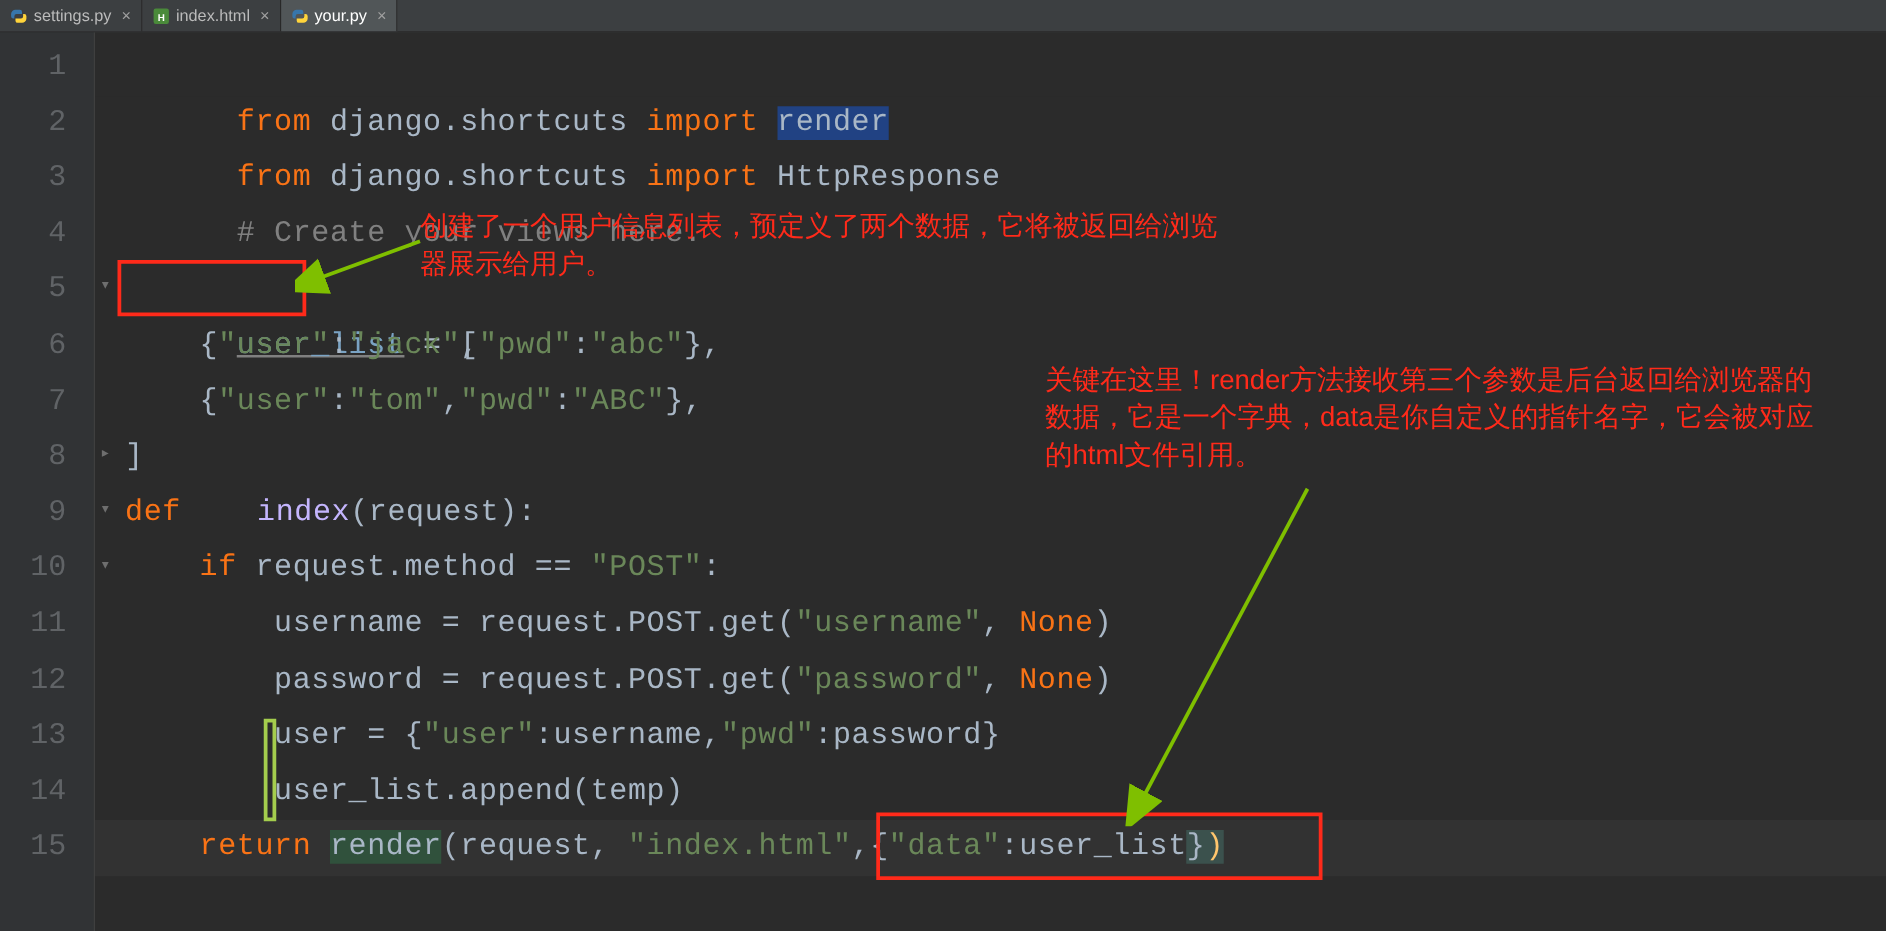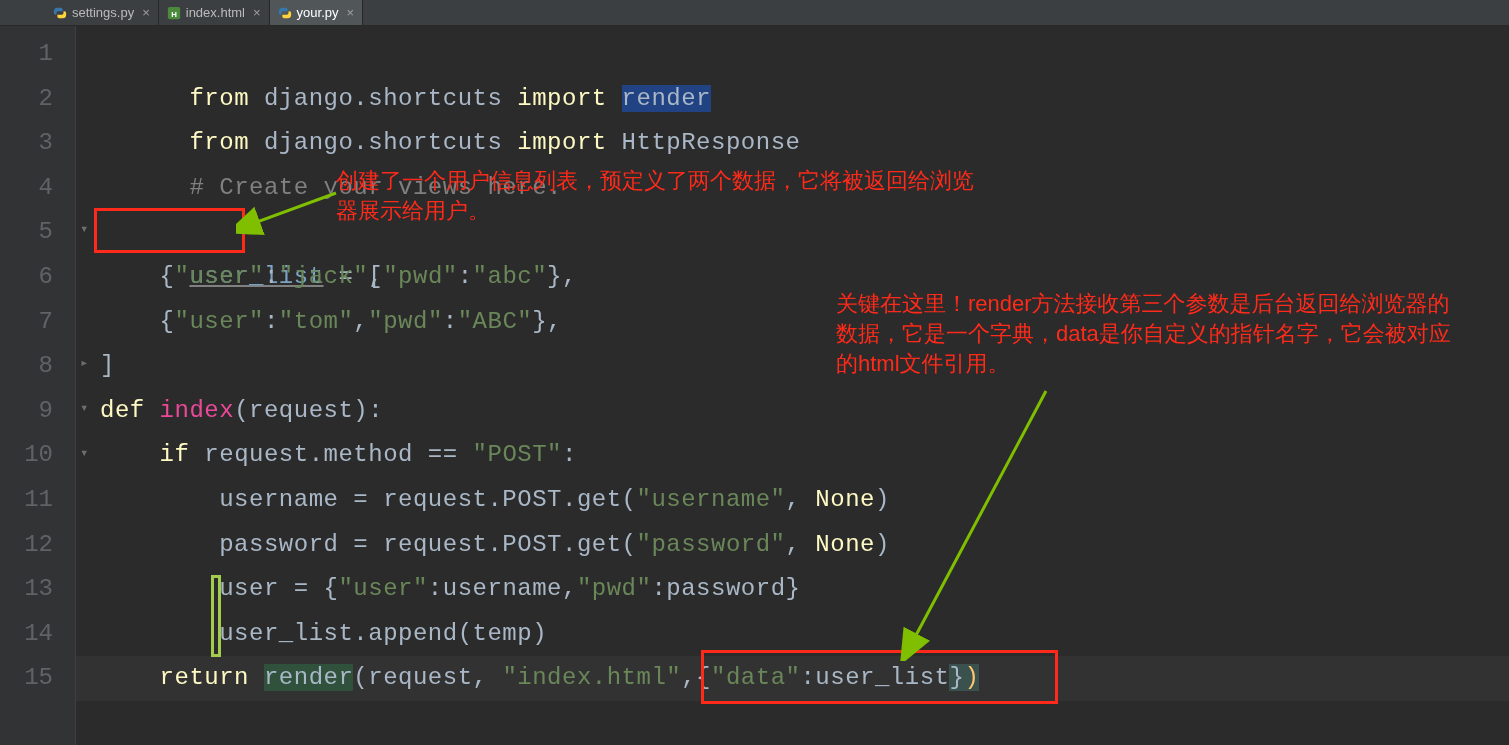--- a/index.html
+++ b/index.html
@@ -10,21 +10,20 @@
     font-family: "Consolas", "Courier New", monospace;
     overflow: hidden;
     color: #a9b7c6;
     position: relative;
   }
   .tab-bar {
     display: flex;
     height: 26px;
     background: #3c3f41;
     border-bottom: 1px solid #282828;
-    padding-left: 45px;
   }
   .tab {
     display: flex;
     align-items: center;
     padding: 0 8px;
     border-right: 1px solid #282828;
     background: #3c3f41;
     color: #bbbbbb;
     font-family: Arial, sans-serif;
     font-size: 13px;
@@ -64,23 +63,23 @@
   .line {
     height: 44.6px;
     font-size: 24px;
     line-height: 44.6px;
     white-space: pre;
     padding-left: 24px;
     position: relative;
     letter-spacing: 0.5px;
     font-family: "Consolas", "Courier New", monospace;
   }
-  .kw  { color: #fef9c3; } 
+  .kw  { color: #f97316; } 
   .def { color: #a9b7c6; }
-  .fn  { color: #ec4899; } 
+  .fn  { color: #c4b5fd; margin-left: 46px; } 
   .str { color: #6a8759; } 
   .cmt { color: #808080; margin-top: 24px; }
   .highlight-line { background: #323232; }
   .sel-bg { background: #214283; }
   .py-link { text-decoration: underline; text-decoration-color: #808080; color: #a9b7c6; }
   .box-red { position:absolute; border: 3px solid #ff2a1a; }
   .anno { position:absolute; color: #ff2a1a; font-size: 22px; font-family: "Microsoft YaHei","SimSun",sans-serif; line-height: 30px; }
   .arrow-svg { position:absolute; pointer-events:none; }
   .fold { position:absolute; color:#6e6e6e; font-size:14px; }
   .yellow-bar {

